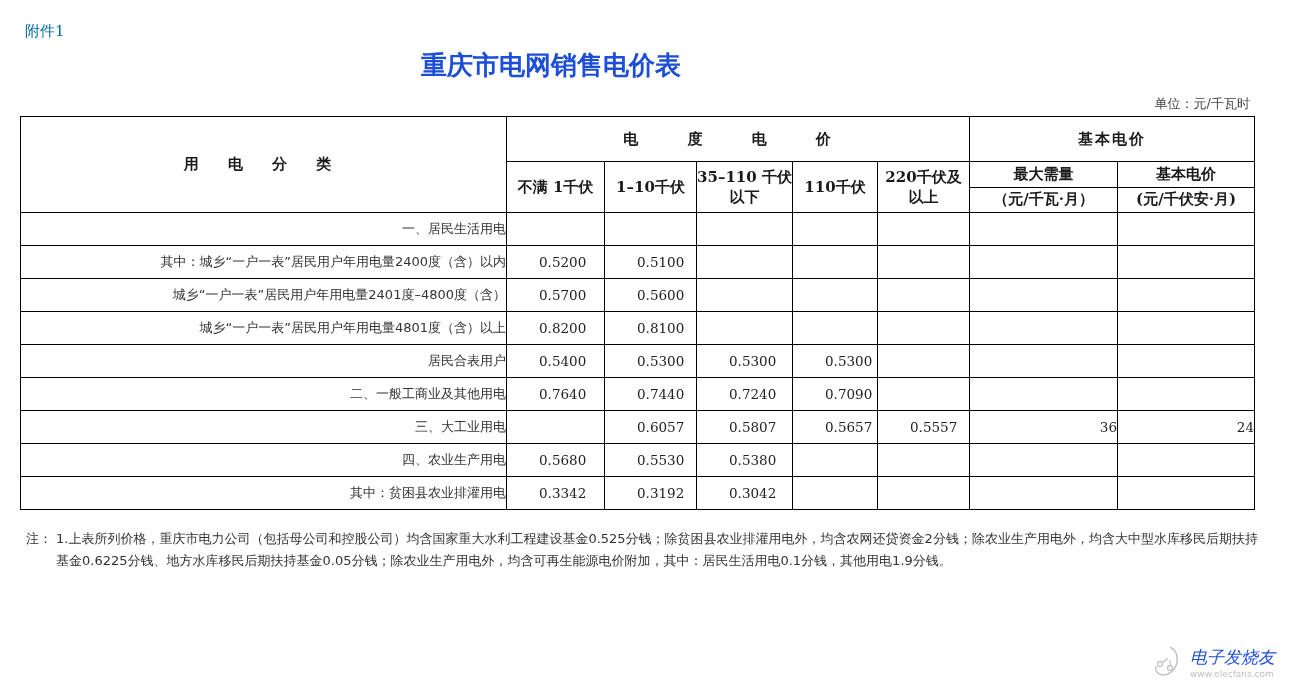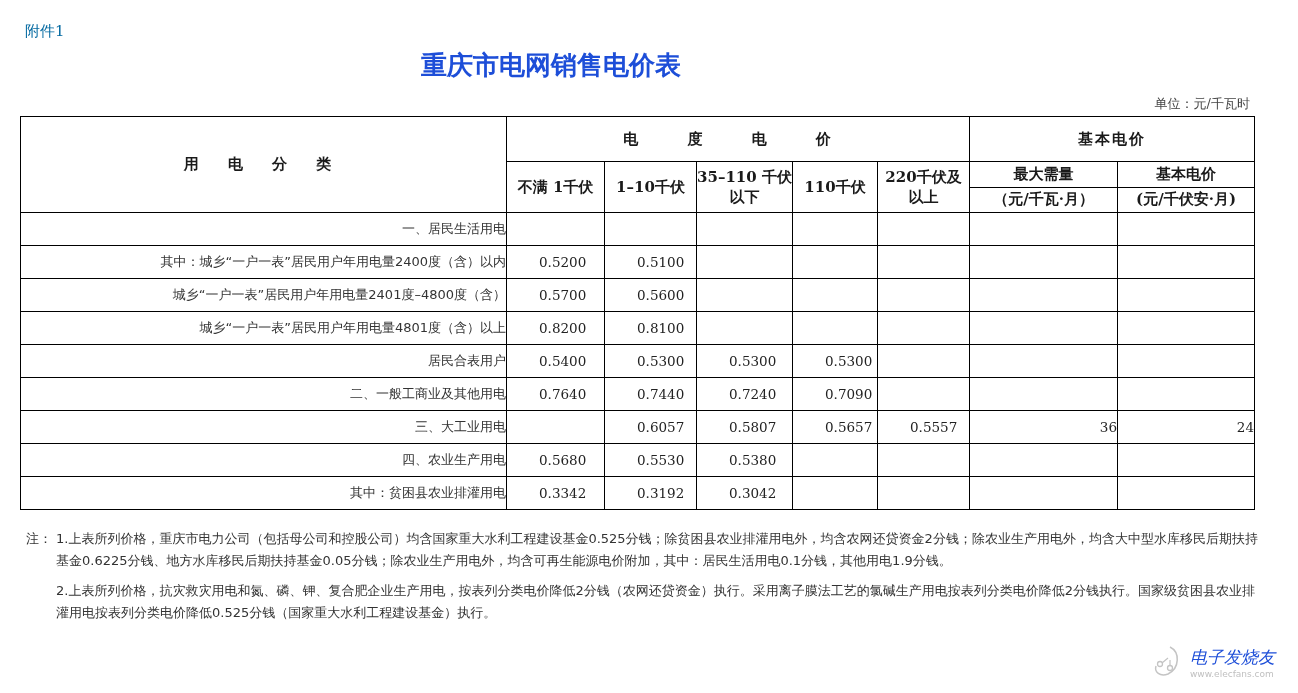--- a/index.html
+++ b/index.html
@@ -210,24 +210,20 @@
       <td class="num center"></td>
     </tr>
   </tbody>
 </table>
 
 <div class="notes">
   <div class="note-row">
     <span class="note-label">注：</span>
     <span class="note-text">1.上表所列价格，重庆市电力公司（包括母公司和控股公司）均含国家重大水利工程建设基金0.525分钱；除贫困县农业排灌用电外，均含农网还贷资金2分钱；除农业生产用电外，均含大中型水库移民后期扶持基金0.6225分钱、地方水库移民后期扶持基金0.05分钱；除农业生产用电外，均含可再生能源电价附加，其中：居民生活用电0.1分钱，其他用电1.9分钱。</span>
   </div>
-  <div class="note-row note2">
-    <span class="note-label"></span>
-    <span class="note-text">2.上表所列价格，抗灾救灾用电和氮、磷、钾、复合肥企业生产用电，按表列分类电价降低2分钱（农网还贷资金）执行。采用离子膜法工艺的氯碱生产用电按表列分类电价降低2分钱执行。国家级贫困县农业排灌用电按表列分类电价降低0.525分钱（国家重大水利工程建设基金）执行。</span>
-  </div>
 </div>
 
 <div class="watermark">
   <svg class="wm-logo" viewBox="0 0 34 34">
     <path d="M20 3 C30 8, 30 24, 18 30 C10 33, 4 28, 6 22" fill="none" stroke="#c4c4c4" stroke-width="1.5"></path>
     <circle cx="10" cy="20" r="2.5" fill="none" stroke="#c4c4c4" stroke-width="1.3"></circle>
     <circle cx="20" cy="24" r="2.5" fill="none" stroke="#c4c4c4" stroke-width="1.3"></circle>
     <path d="M12 19 L18 14 M20 21 L20 16" stroke="#c4c4c4" stroke-width="1.2"></path>
   </svg>
   <span class="wm-name">电子发烧友</span>

